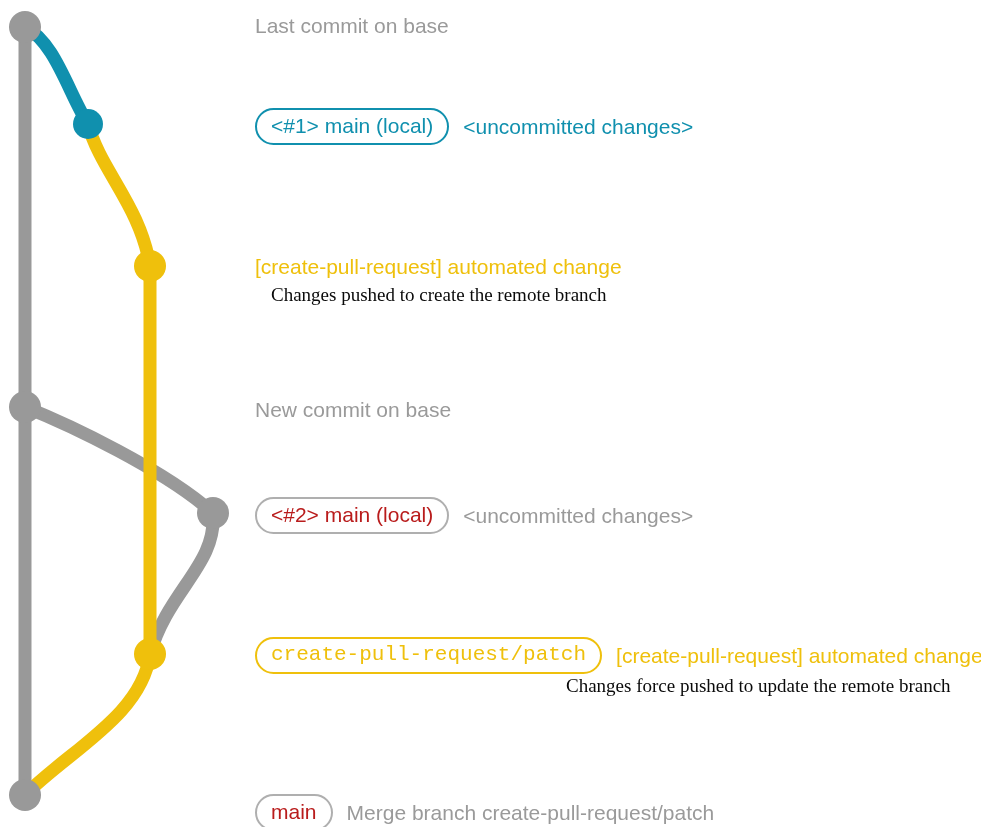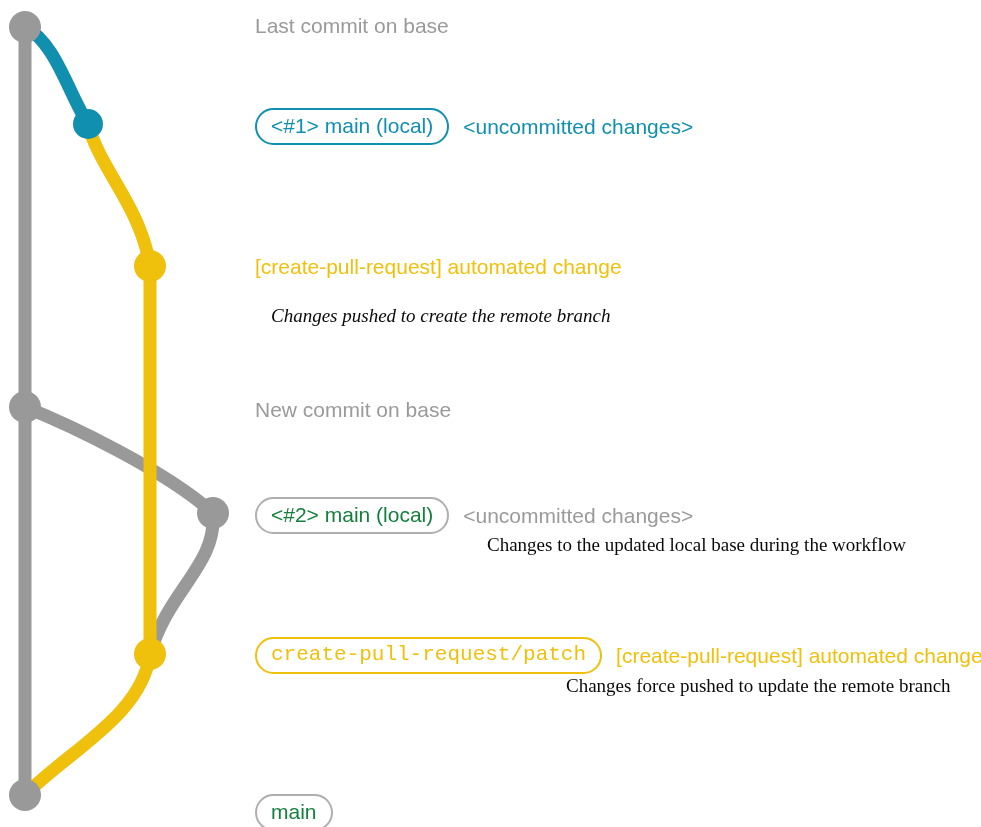--- a/index.html
+++ b/index.html
@@ -55,21 +55,21 @@
     border-radius: 999px;
     padding: 4px 14px 5px 14px;
     font-size: 21px;
     line-height: 24px;
     color: #999999;
     background: #ffffff;
     font-family: "Liberation Sans", sans-serif;
   }
   .pill.teal   { border-color: #1090AE; color: #1090AE; }
   .pill.yellow { border-color: #EFC00C; color: #EFC00C; font-family: Liberation Mono, monospace; }
-  .pill.gray   { border-color: #AFAFAF; color: #15803d; }
+  .pill.gray   { border-color: #AFAFAF; color: #b91c1c; }
 
   .subject {
     font-size: 21px;
     line-height: 24px;
     font-family: "Liberation Sans", sans-serif;
     white-space: nowrap;
   }
   .subject.teal   { color: #1090AE; }
   .subject.yellow { color: #EFC00C; }
   .subject.gray   { color: #9A9A9A; }
@@ -131,37 +131,37 @@
 
     <div class="headline-plain gray" style="left:255px; top:14px;">Last commit on base</div>
 
     <div class="headline" style="left:255px; top:108px;">
       <span class="pill teal">&lt;#1&gt; main (local)</span>
       <span class="gap-md"></span>
       <span class="subject teal">&lt;uncommitted changes&gt;</span>
     </div>
 
     <div class="headline-plain yellow" style="left:255px; top:255px;">[create-pull-request] automated change</div>
-    <div class="description" style="left:271px; top:305px;font-style:italic;">Changes pushed to create the remote branch</div>
+    <div class="description" style="left:271px; top:284px;">Changes pushed to create the remote branch</div>
 
     <div class="headline-plain gray" style="left:255px; top:398px;">New commit on base</div>
 
     <div class="headline" style="left:255px; top:497px;">
       <span class="pill gray">&lt;#2&gt; main (local)</span>
       <span class="gap-md"></span>
       <span class="subject gray">&lt;uncommitted changes&gt;</span>
     </div>
-    <div class="description" style="left:487px; top:534px;">Changes to the updated local base during the workflow</div>
 
     <div class="headline" style="left:255px; top:637px;">
       <span class="pill yellow">create-pull-request/patch</span>
       <span class="gap-md"></span>
       <span class="subject yellow">[create-pull-request] automated change</span>
     </div>
     <div class="description" style="left:566px; top:675px;">Changes force pushed to update the remote branch</div>
 
     <div class="headline" style="left:255px; top:782px;margin-top:12px;">
       <span class="pill gray">main</span>
       <span class="gap-md"></span>
+      <span class="subject gray">Merge branch create-pull-request/patch</span>
     </div>
 
   </div>
 </div>
 
 </body></html>

